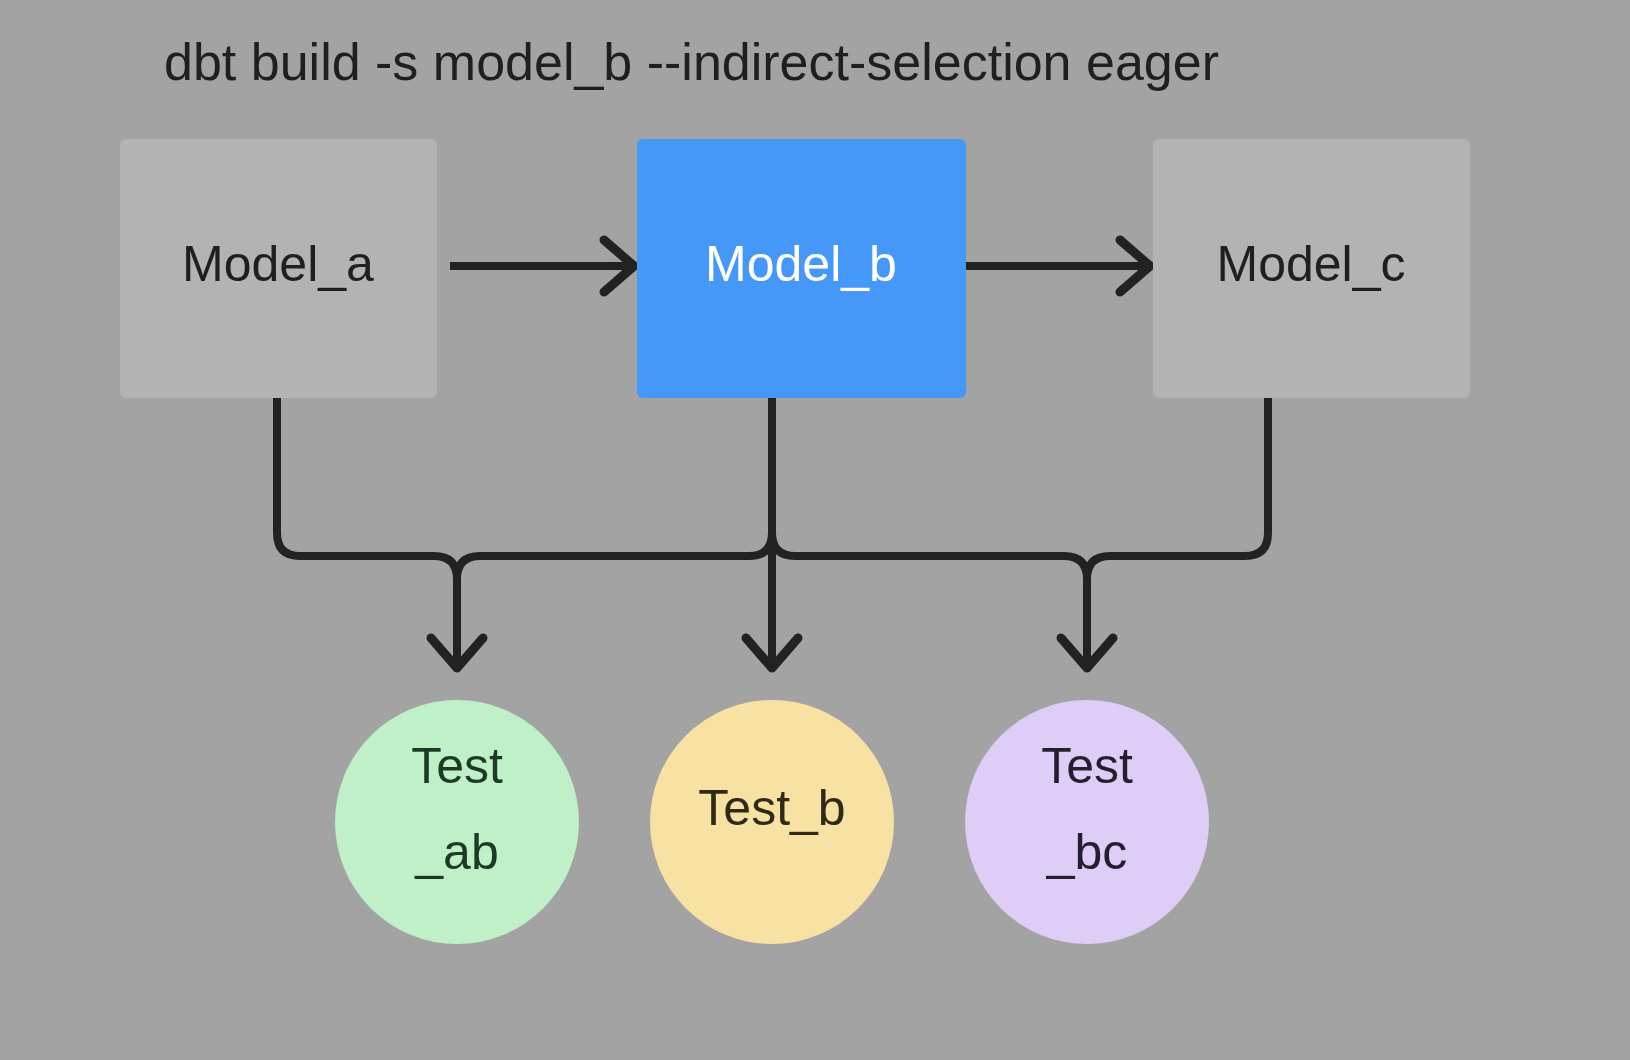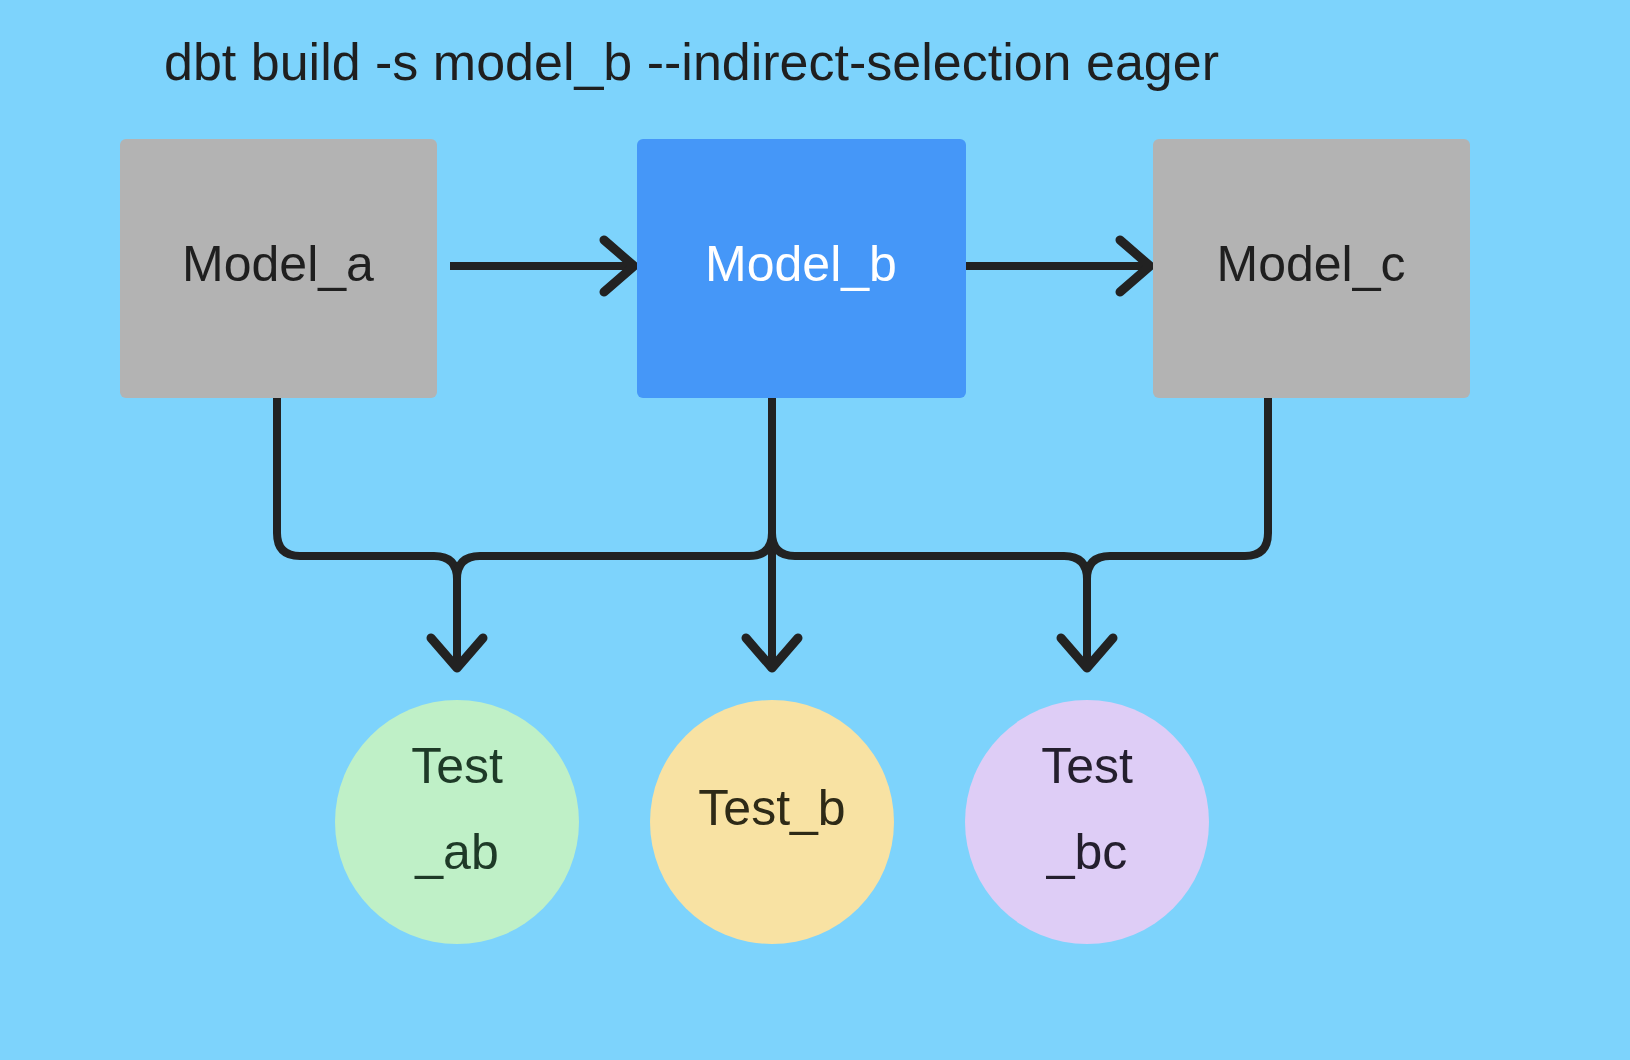--- a/index.html
+++ b/index.html
@@ -7,21 +7,21 @@
     padding: 0;
     background: #ffffff;
   }
   body {
     font-family: "Liberation Sans", sans-serif;
   }
   #canvas {
     position: relative;
     width: 1630px;
     height: 1060px;
-    background: #7dd3fc;
+    background: #a3a3a3;
     overflow: hidden;
   }
   #diagram-svg {
     position: absolute;
     left: 0;
     top: 0;
     width: 1630px;
     height: 1060px;
   }
   .node-label {

